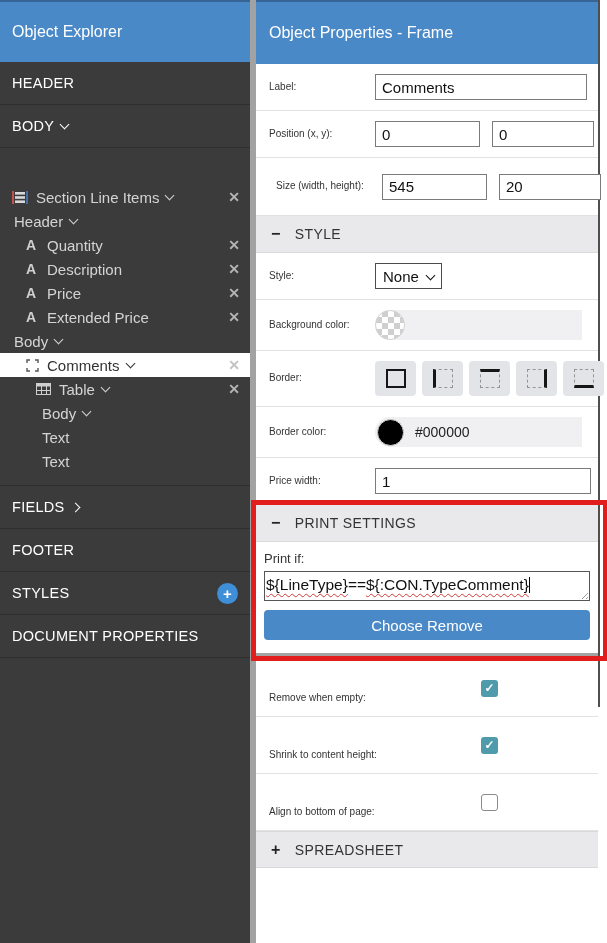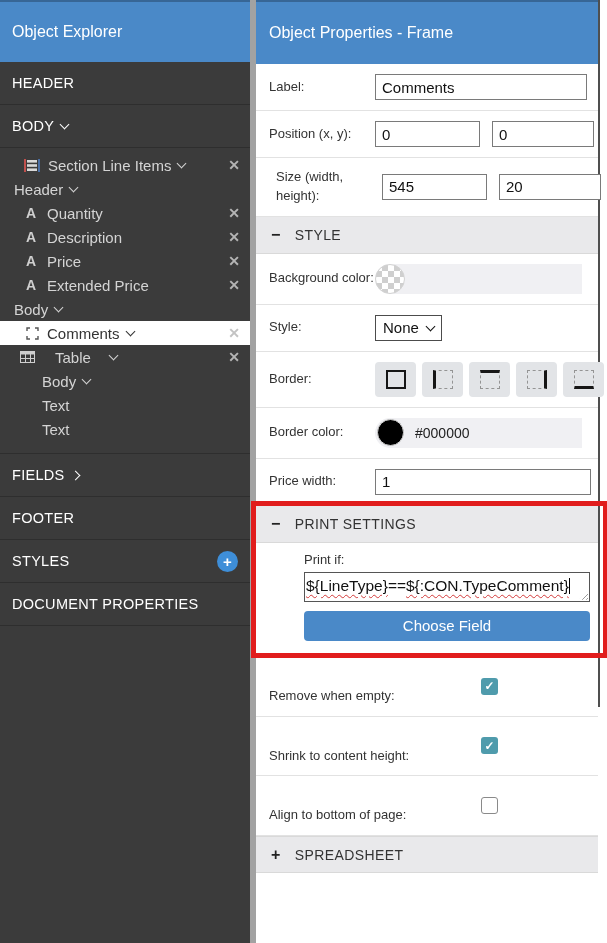--- a/index.html
+++ b/index.html
@@ -28,21 +28,21 @@
   .a-icon{font-weight:bold;font-size:14px;color:#cfcfcf;margin-right:9px;width:14px;text-align:center;}
   .plus-circle{width:21px;height:21px;border-radius:50%;background:#3e8ed8;color:#fff;display:flex;
     align-items:center;justify-content:center;font-size:15px;font-weight:bold;cursor:pointer;}
   
   .right-panel{position:absolute;left:256px;top:0;width:342px;height:707px;background:#fff;
     border-right:2px solid #4f4f4f;box-sizing:content-box;}
   .rp-header{height:64px;background:#4a89c8;color:#fff;font-size:16px;display:flex;align-items:center;
     padding:0 13px;border-top:2px solid rgba(0,0,0,.25);box-sizing:border-box;}
   .prop-row{display:flex;align-items:center;padding:10px 0 10px 13px;border-bottom:1px solid #e2e2e2;
     min-height:45px;box-sizing:border-box;}
-  .prop-label{width:106px;font-size:13px;color:#333;flex-shrink:0;line-height:1.45;}
+  .prop-label{width:106px;font-size:10px;color:#333;flex-shrink:0;line-height:1.45;}
   .prop-control{flex:1;display:flex;align-items:center;gap:12px;padding-right:13px;}
   .prop-control.flush{padding-right:16px;}
   .txt-input{border:1px solid #7a7a7a;height:26px;font-size:15px;padding:1px 6px;box-sizing:border-box;
     font-family:inherit;color:#111;background:#fff;}
   .w-lg{width:212px;} .w-sm{width:105px;} .w-sm2{width:102px;} .w-bw{width:216px;}
   .section-bar{height:37px;background:#e9e9eb;display:flex;align-items:center;padding:0 15px;
     border-bottom:1px solid #d9d9d9;font-size:14px;color:#333;letter-spacing:.4px;cursor:pointer;box-sizing:border-box;}
   .section-bar .sb-icon{font-size:16px;margin-right:14px;font-weight:bold;color:#222;}
   .select-box{border:1.5px solid #4c4c4c;height:26px;display:inline-flex;align-items:center;
     padding:0 7px;font-size:15px;color:#111;gap:8px;cursor:pointer;background:#fff;box-sizing:border-box;}
@@ -61,21 +61,21 @@
   .bb.all{border:2.5px solid #161616;}
   .bb.left{border:1px dashed #949494;border-left:3px solid #161616;}
   .bb.top{border:1px dashed #949494;border-top:3px solid #161616;}
   .bb.right{border:1px dashed #949494;border-right:3px solid #161616;}
   .bb.bottom{border:1px dashed #949494;border-bottom:3px solid #161616;}
   .border-group{display:flex;gap:6px;}
   
   .ps-wrap{position:relative;}
   .red-box{position:absolute;left:-5px;right:-10px;top:-5px;bottom:-1px;border:5px solid #e11d1d;
     pointer-events:none;z-index:10;}
-  .printif-row{padding:9px 8px 13px;border-bottom:3px solid #a3a3a3;margin-left:40px;}
+  .printif-row{padding:9px 8px 13px;border-bottom:7px solid #a3a3a3;}
   .printif-label{font-size:13px;color:#333;margin-bottom:5px;}
   .fake-textarea{border:1px solid #555;min-height:30px;font-size:15.5px;padding:4px 1px;position:relative;
     white-space:nowrap;overflow:hidden;color:#111;cursor:text;box-sizing:border-box;background:#fff;}
   .wavy{text-decoration:underline;text-decoration-style:wavy;text-decoration-color:#d23a3a;
     text-decoration-thickness:1px;text-underline-offset:3px;}
   .caret{display:inline-block;width:0;border-right:1.5px solid #000;height:16px;vertical-align:-3px;}
   .grip{position:absolute;right:1px;bottom:1px;width:9px;height:9px;
     background:repeating-linear-gradient(135deg,transparent,transparent 2px,#9a9a9a 2px,#9a9a9a 3px);
     clip-path:polygon(100% 0,100% 100%,0 100%);}
   .choose-field{display:block;width:100%;margin-top:9px;height:30px;background:#4a89c8;color:#fff;
@@ -101,21 +101,21 @@
   </div>
   <div class="lp-row">
     <span class="row-left">
         <span>BODY</span>
         <span class="chev"></span>
       </span>
   </div>
 
   <div class="tree">
 
-    <div class="tree-row" style="padding-left:24px;">
+    <div class="tree-row" style="padding-left:12px;margin-top:32px;">
       <span class="t-icon">
         <svg width="16" height="13" viewBox="0 0 16 13">
             <rect x="0" y="0" width="2" height="13" fill="#c0504d"></rect>
             <rect x="14" y="0" width="2" height="13" fill="#4a6fa5"></rect>
             <rect x="3" y="1" width="10" height="2.6" fill="#d9d9d9"></rect>
             <rect x="3" y="5.2" width="10" height="2.6" fill="#d9d9d9"></rect>
             <rect x="3" y="9.4" width="10" height="2.6" fill="#d9d9d9"></rect>
           </svg>
       </span>
       <span>Section Line Items</span>
@@ -164,21 +164,21 @@
             <path d="M9 1 H12 V4"></path>
             <path d="M12 9 V12 H9"></path>
             <path d="M4 12 H1 V9"></path>
           </svg>
       </span>
       <span>Comments</span>
       <span class="chev"></span>
       <span class="x">✕</span>
     </div>
 
-    <div class="tree-row" style="padding-left:20px;gap:12px;">
+    <div class="tree-row" style="padding-left:36px;">
       <span class="t-icon">
         <svg width="15" height="12" viewBox="0 0 15 12">
             <rect x="0.5" y="0.5" width="14" height="11" fill="none" stroke="#cfcfcf"></rect>
             <rect x="0.5" y="0.5" width="14" height="3" fill="#cfcfcf"></rect>
             <line x1="5.5" y1="0" x2="5.5" y2="12" stroke="#cfcfcf"></line>
             <line x1="10.5" y1="0" x2="10.5" y2="12" stroke="#cfcfcf"></line>
             <line x1="0" y1="7.5" x2="15" y2="7.5" stroke="#cfcfcf"></line>
           </svg>
       </span>
       <span>Table</span>
@@ -249,34 +249,34 @@
       <input class="txt-input w-sm2" value="20" style="">
     </span>
   </div>
 
   <div class="section-bar">
     <span class="sb-icon">−</span>
     <span>STYLE</span>
   </div>
 
   <div class="prop-row">
+    <span class="prop-label">Style:</span>
+    <span class="prop-control">
+      <span class="select-box">
+        <span>None</span>
+        <span class="chev" style="margin:-2px 0 0 0;"></span>
+      </span>
+    </span>
+  </div>
+
+  <div class="prop-row">
     <span class="prop-label">Background color:</span>
     <span class="prop-control flush">
       <span class="pill">
         <span class="swatch checker"></span>
-      </span>
-    </span>
-  </div>
-
-  <div class="prop-row">
-    <span class="prop-label">Style:</span>
-    <span class="prop-control">
-      <span class="select-box">
-        <span>None</span>
-        <span class="chev" style="margin:-2px 0 0 0;"></span>
       </span>
     </span>
   </div>
 
   <div class="prop-row" style="min-height:51px;">
     <span class="prop-label">Border:</span>
     <span class="prop-control">
       <span class="border-group">
         <button class="border-btn">
             <span class="bb all"></span>
@@ -321,21 +321,21 @@
       <span class="sb-icon">−</span>
       <span>PRINT SETTINGS</span>
     </div>
 
     <div class="printif-row">
       <div class="printif-label">Print if:</div>
       <div class="fake-textarea">
         <span class="wavy">${LineType}</span><span>==</span><span class="wavy">${:CON.TypeComment}</span><span class="caret"></span>
         <span class="grip"></span>
       </div>
-      <button class="choose-field">Choose Field</button>
+      <button class="choose-field">Choose Remove</button>
     </div>
   </div>
 
   <div class="prop-row cb-row" style="min-height:57px;">
     <span class="prop-label">Remove when empty:</span>
     <span class="prop-control">
       <span class="checkbox checked">
           <span>✓</span>
         </span>
     </span>

